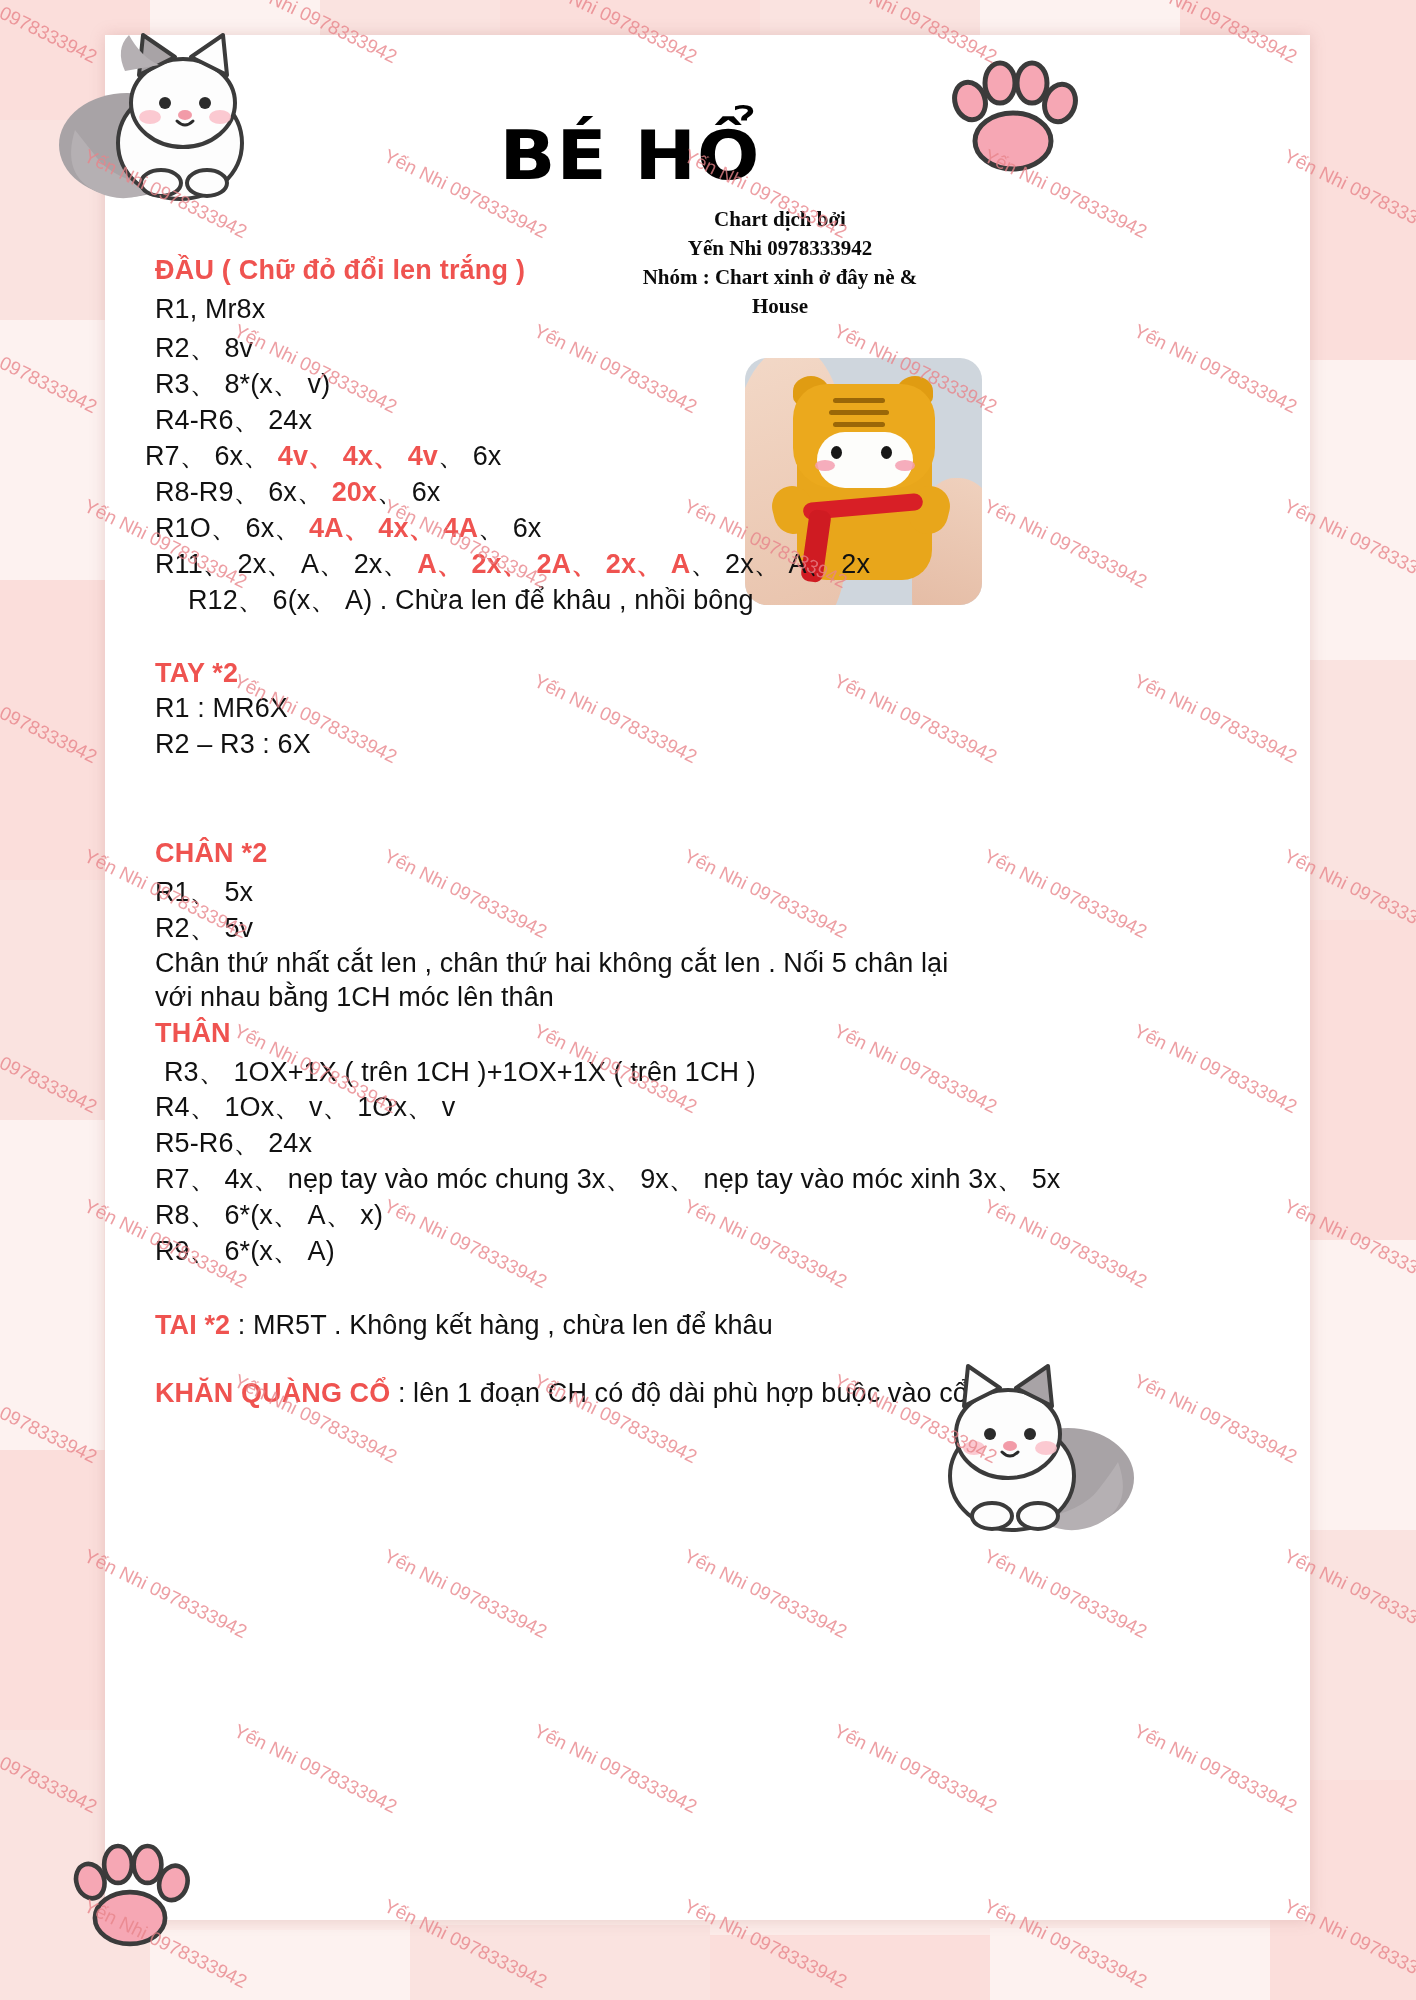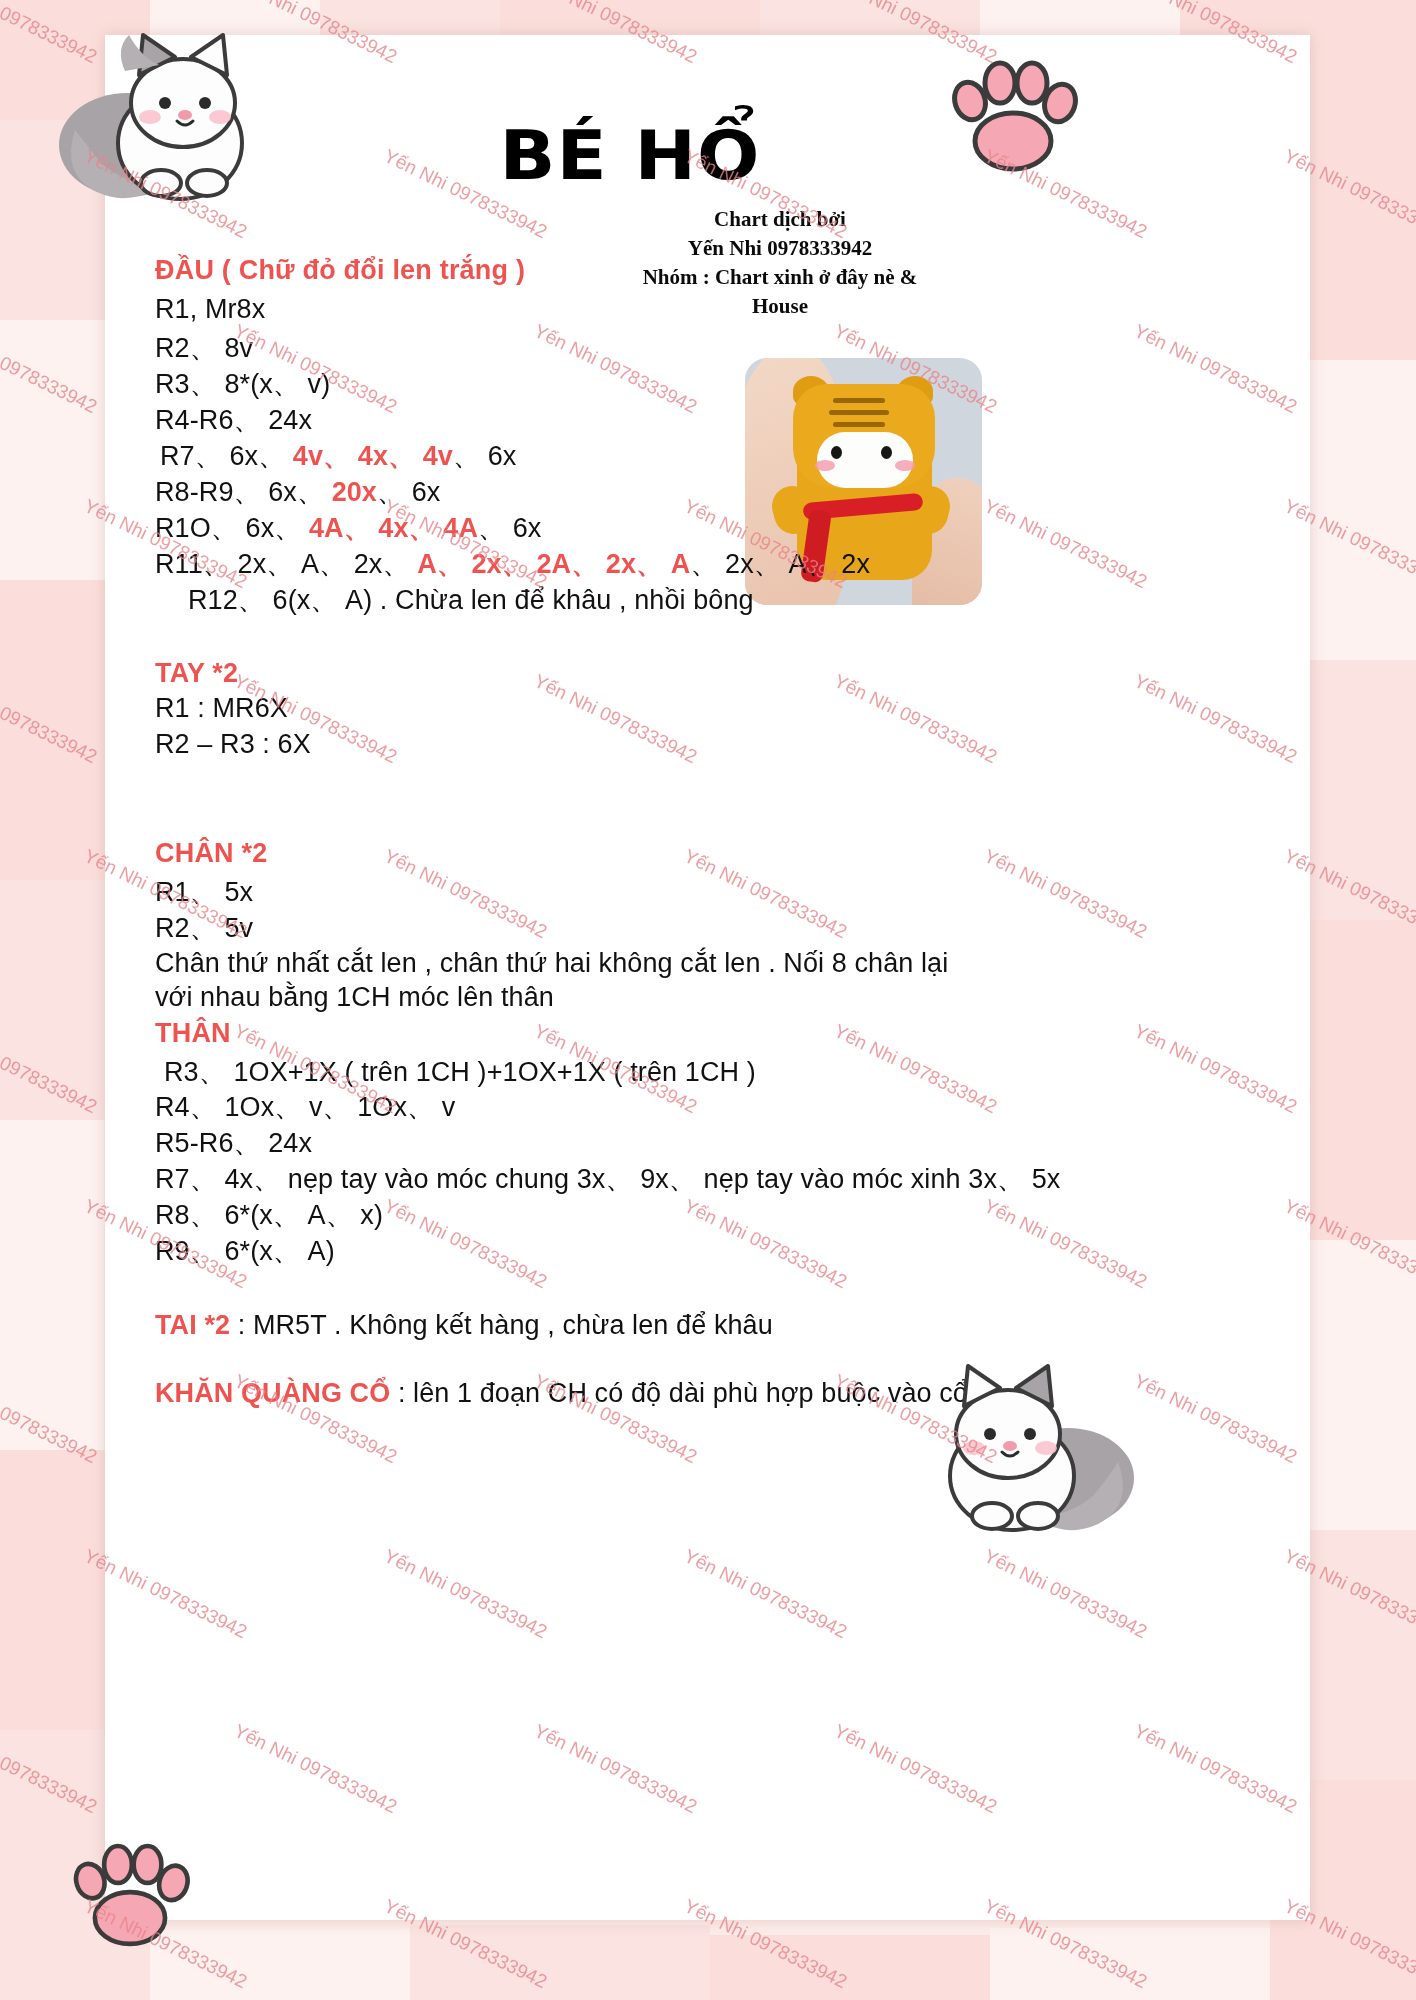--- a/index.html
+++ b/index.html
@@ -152,42 +152,42 @@
   <div class="cheek r"></div>
   <div class="scarf"></div>
   <div class="scarf2"></div>
 </div>
 
 <div class="sec-head" style="left:155px;top:255px;">ĐẦU ( Chữ đỏ đổi len trắng )</div>
 <div class="row" style="left:155px;top:294px;"><span>R1, Mr8x</span></div>
 <div class="row" style="left:155px;top:330px;"><span>R2、 8v</span></div>
 <div class="row" style="left:155px;top:366px;"><span>R3、 8*(x、 v)</span></div>
 <div class="row" style="left:155px;top:402px;"><span>R4-R6、 24x</span></div>
-<div class="row" style="left:160px;top:438px;">
+<div class="row" style="left:145px;top:438px;">
   <span>R7、 6x、 </span><span class="hl">4v、 4x、 4v</span><span>、 6x</span>
 </div>
 <div class="row" style="left:155px;top:474px;">
   <span>R8-R9、 6x、 </span><span class="hl">20x</span><span>、 6x</span>
 </div>
 <div class="row" style="left:155px;top:510px;">
   <span>R1O、 6x、 </span><span class="hl">4A、 4x、 4A</span><span>、 6x</span>
 </div>
 <div class="row" style="left:155px;top:546px;">
   <span>R11、 2x、 A、 2x、 </span><span class="hl">A、 2x、 2A、 2x、 A</span><span>、 2x、 A、 2x</span>
 </div>
 <div class="row" style="left:155px;top:582px;margin-left:33px;"><span>R12、 6(x、 A) . Chừa len để khâu , nhồi bông</span></div>
 
 <div class="sec-head" style="left:155px;top:658px;">TAY *2</div>
 <div class="row" style="left:155px;top:693px;"><span>R1 : MR6X</span></div>
 <div class="row" style="left:155px;top:729px;"><span>R2 – R3 : 6X</span></div>
 
 <div class="sec-head" style="left:155px;top:838px;">CHÂN *2</div>
 <div class="row" style="left:155px;top:874px;"><span>R1、 5x</span></div>
 <div class="row" style="left:155px;top:910px;"><span>R2、 5v</span></div>
-<div class="row wide" style="left:155px;top:946px;width:825px;line-height:1.26;"><span>Chân thứ nhất cắt len , chân thứ hai không cắt len . Nối 8 chân lại với nhau bằng 1CH móc lên thân</span></div>
+<div class="row wide" style="left:155px;top:946px;width:825px;line-height:1.26;"><span>Chân thứ nhất cắt len , chân thứ hai không cắt len . Nối 5 chân lại với nhau bằng 1CH móc lên thân</span></div>
 
 <div class="sec-head" style="left:155px;top:1018px;">THÂN</div>
 <div class="row" style="left:155px;top:1054px;margin-left:9px;"><span>R3、 1OX+1X ( trên 1CH )+1OX+1X ( trên 1CH )</span></div>
 <div class="row" style="left:155px;top:1089px;"><span>R4、 1Ox、 v、 1Ox、 v</span></div>
 <div class="row" style="left:155px;top:1125px;"><span>R5-R6、 24x</span></div>
 <div class="row" style="left:155px;top:1161px;"><span>R7、 4x、 nẹp tay vào móc chung 3x、 9x、 nẹp tay vào móc xinh 3x、 5x</span></div>
 <div class="row" style="left:155px;top:1197px;"><span>R8、 6*(x、 A、 x)</span></div>
 <div class="row" style="left:155px;top:1233px;"><span>R9、 6*(x、 A)</span></div>
 
 <div class="row" style="left:155px;top:1310px;">

